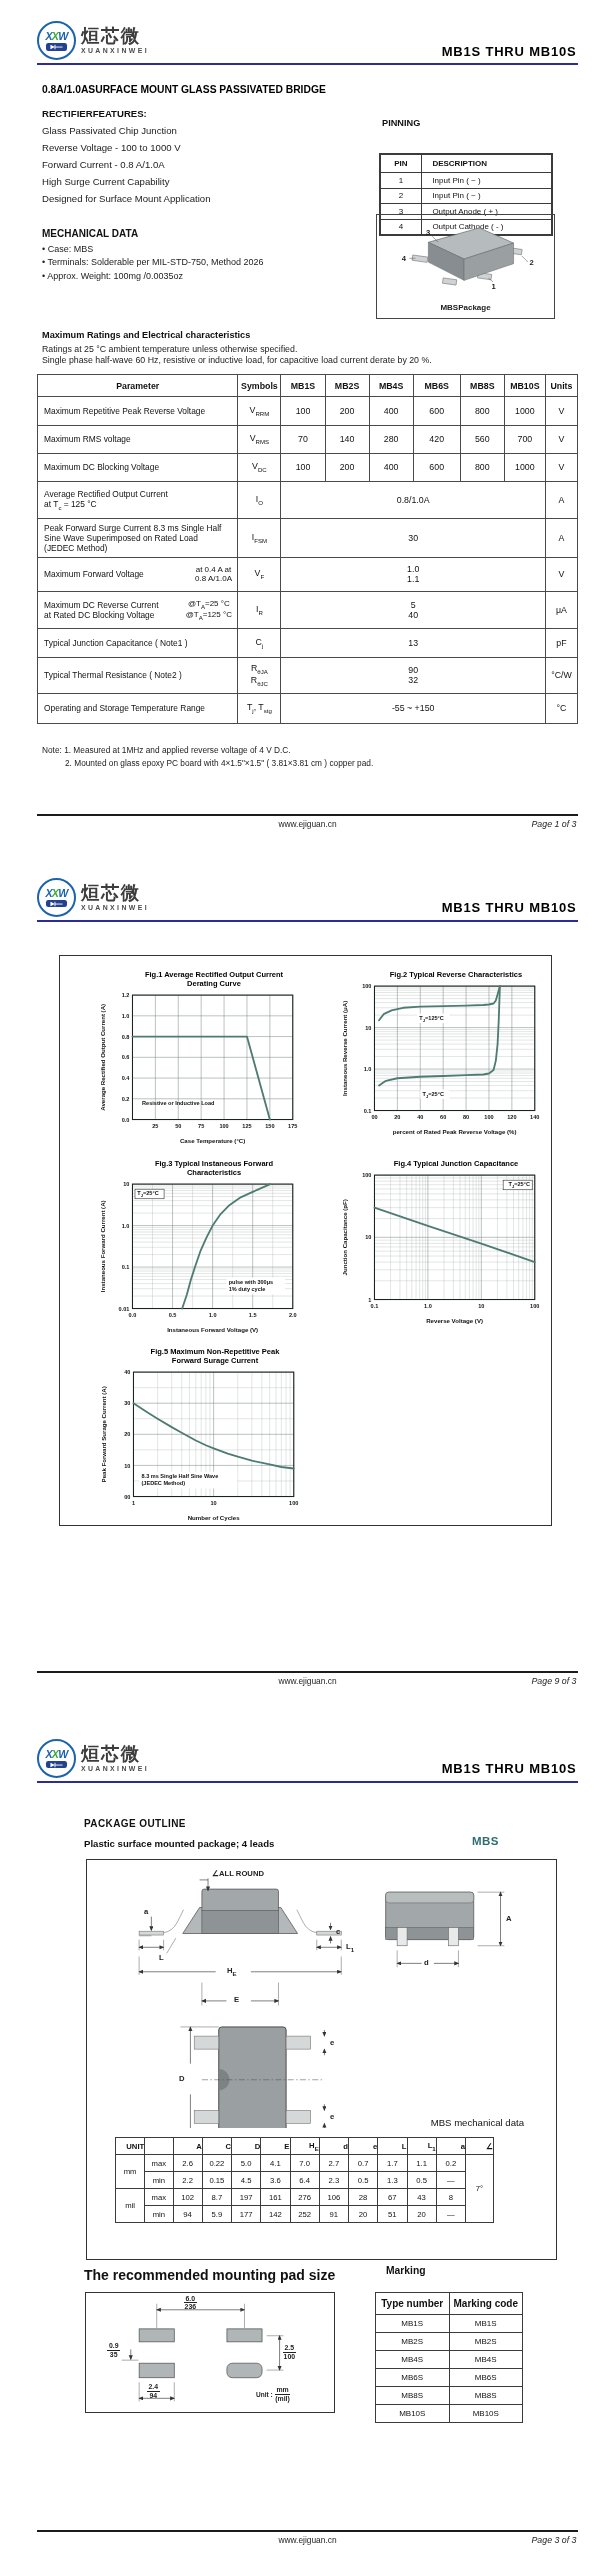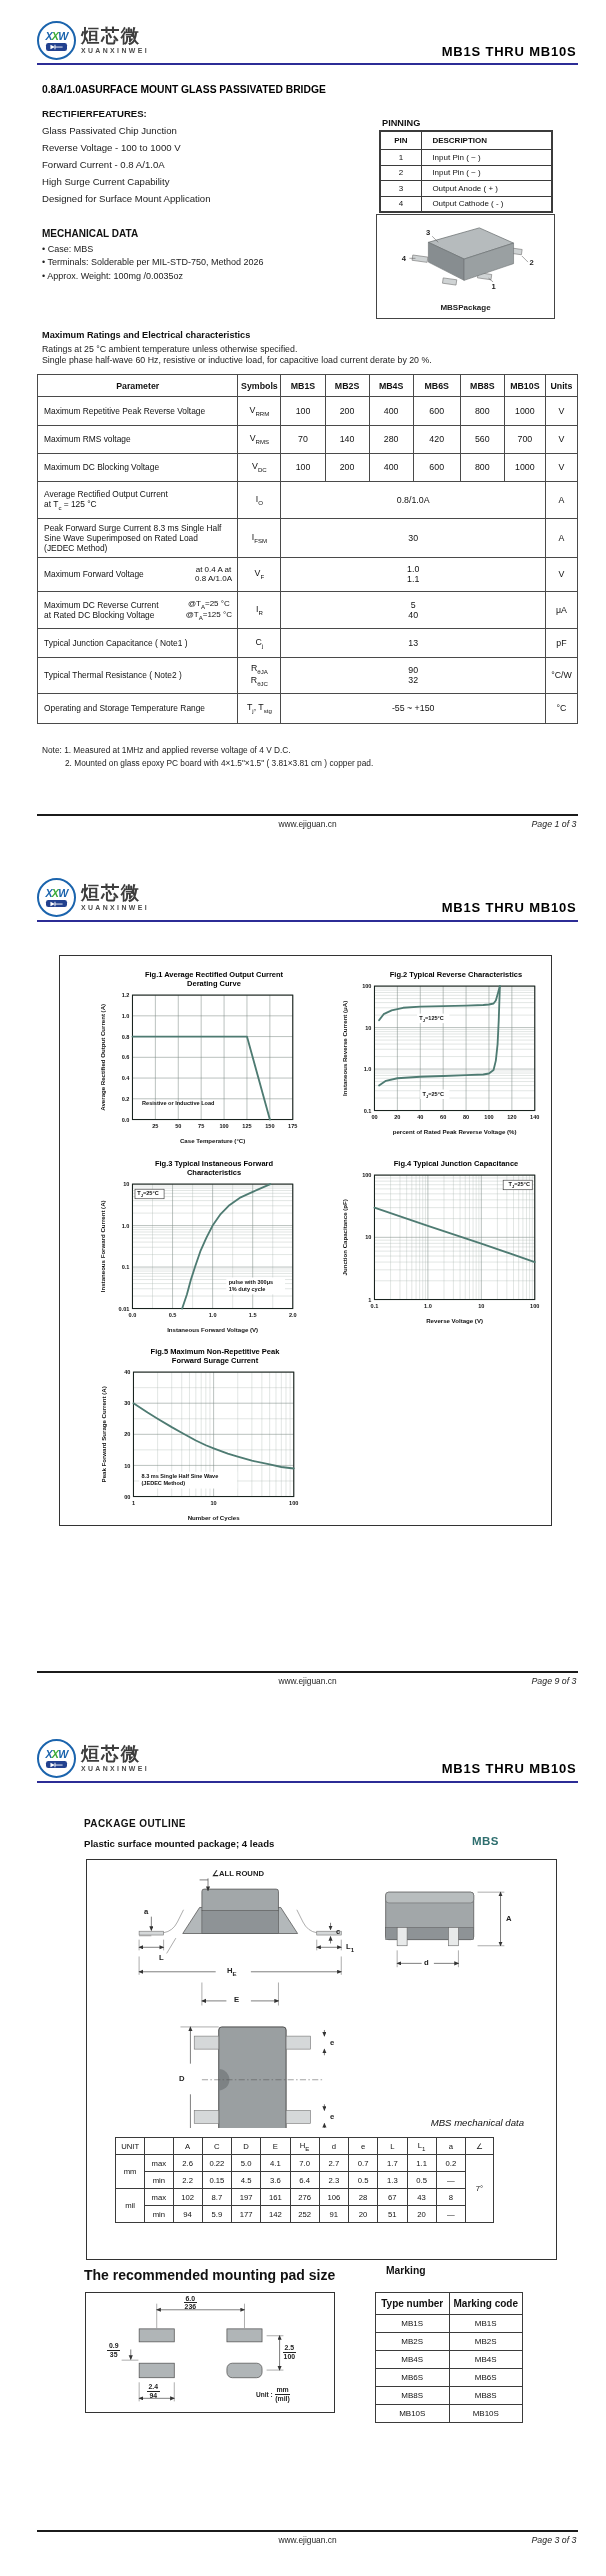--- a/index.html
+++ b/index.html
@@ -31,21 +31,21 @@
   .mech-head{position:absolute;left:42px;top:228px;font-size:10px;font-weight:700;}
   .mech-items{position:absolute;left:42px;top:243px;font-size:9px;color:#222;line-height:13.4px;}
 
   .pin-head{position:absolute;left:382px;top:118px;font-size:9.2px;font-weight:700;}
   table.pin{position:absolute;left:380px;top:131px;border-collapse:collapse;width:172px;font-size:8px;}
   table.pin td,table.pin th{border:0.8px solid #3b3b3b;padding:0;height:14.5px;}
   table.pin th{font-weight:700;}
   table.pin .c1{width:44px;text-align:center;}
   table.pin .c2{width:129px;text-align:left;padding-left:10.7px;}
   table.pin tr:first-child th{height:17px;}
-  .pin-outer{outline:0.8px solid #3b3b3b;}
+  .pin-outer{outline:0.8px solid #3b3b3b;margin-top:23px;}
 
   .pkgbox{position:absolute;left:376px;top:214px;width:177px;height:103px;border:1.1px solid #444;}
   .pkgbox svg{position:absolute;left:9.2px;top:3.1px;}
   .pkg-caption{position:absolute;left:0;bottom:6.1px;width:100%;text-align:center;font-size:8px;font-weight:700;color:#222;}
 
   .ratings-head{position:absolute;left:42px;top:330px;font-size:9.2px;font-weight:700;}
   .cond1{position:absolute;left:42px;top:344px;font-size:8.8px;color:#222;}
   .cond2{position:absolute;left:42px;top:355px;font-size:8.8px;color:#222;}
 
   table.ratings{position:absolute;left:37px;top:374px;border-collapse:collapse;width:541px;font-size:8.8px;table-layout:fixed;}
@@ -76,25 +76,25 @@
   
   .pkout-head{position:absolute;left:84px;top:1818px;font-size:10px;font-weight:700;letter-spacing:0.4px;}
   .pkout-sub{position:absolute;left:84px;top:1838px;font-size:9.6px;font-weight:700;}
   .pkout-mbs{position:absolute;left:472px;top:1835px;font-size:11.5px;font-weight:700;color:#2e6e6e;letter-spacing:0.4px;}
   .outline-box{position:absolute;left:86px;top:1859px;width:437px;height:399px;border:1.1px solid #333;padding-left:32px;}
   .outline-box svg.draw{position:absolute;left:0;top:0;}
   .olabel{position:absolute;font:700 7.7px "Liberation Sans",sans-serif;color:#222;}
   .dim{stroke:#444;stroke-width:.9;fill:none;}
   .dimthin{stroke:#666;stroke-width:.7;fill:none;}
 
-  .mech-caption{position:absolute;right:32px;top:257px;font-size:9.6px;color:#111;font-style:italic;}
+  .mech-caption{position:absolute;right:32px;top:257px;font-size:9.6px;color:#111;}
   table.mech{position:absolute;left:28px;top:277px;border-collapse:collapse;font-size:7.7px;table-layout:fixed;width:379px;}
   table.mech td,table.mech th{border:0.8px solid #3b3b3b;text-align:center;height:16px;padding:0;}
   table.mech{border:1.1px solid #333;}
-  table.mech th{font-weight:400;}
+  table.mech th{font-weight:700;text-align:right;}
 
   .pad-head{position:absolute;left:84px;top:2267px;font-size:14px;font-weight:700;}
   .marking-head{position:absolute;left:386px;top:2265px;font-size:10.3px;font-weight:700;}
   .pad-box{position:absolute;left:85px;top:2292px;width:248px;height:119px;border:1.1px solid #333;}
   .frac{display:inline-block;text-align:center;font:700 6.9px "Liberation Sans",sans-serif;line-height:1.1;color:#222;}
   .frac .ft{display:block;border-bottom:0.8px solid #222;padding:0 1.5px;}
   .frac .fb{display:block;}
   .unitnote{position:absolute;font:700 6.5px "Liberation Sans",sans-serif;color:#222;display:flex;align-items:center;gap:2.3px;}
   table.marking{position:absolute;left:375px;top:2292px;border-collapse:collapse;width:148px;font-size:8px;table-layout:fixed;}
   table.marking td,table.marking th{border:0.8px solid #3b3b3b;text-align:center;height:15px;}

